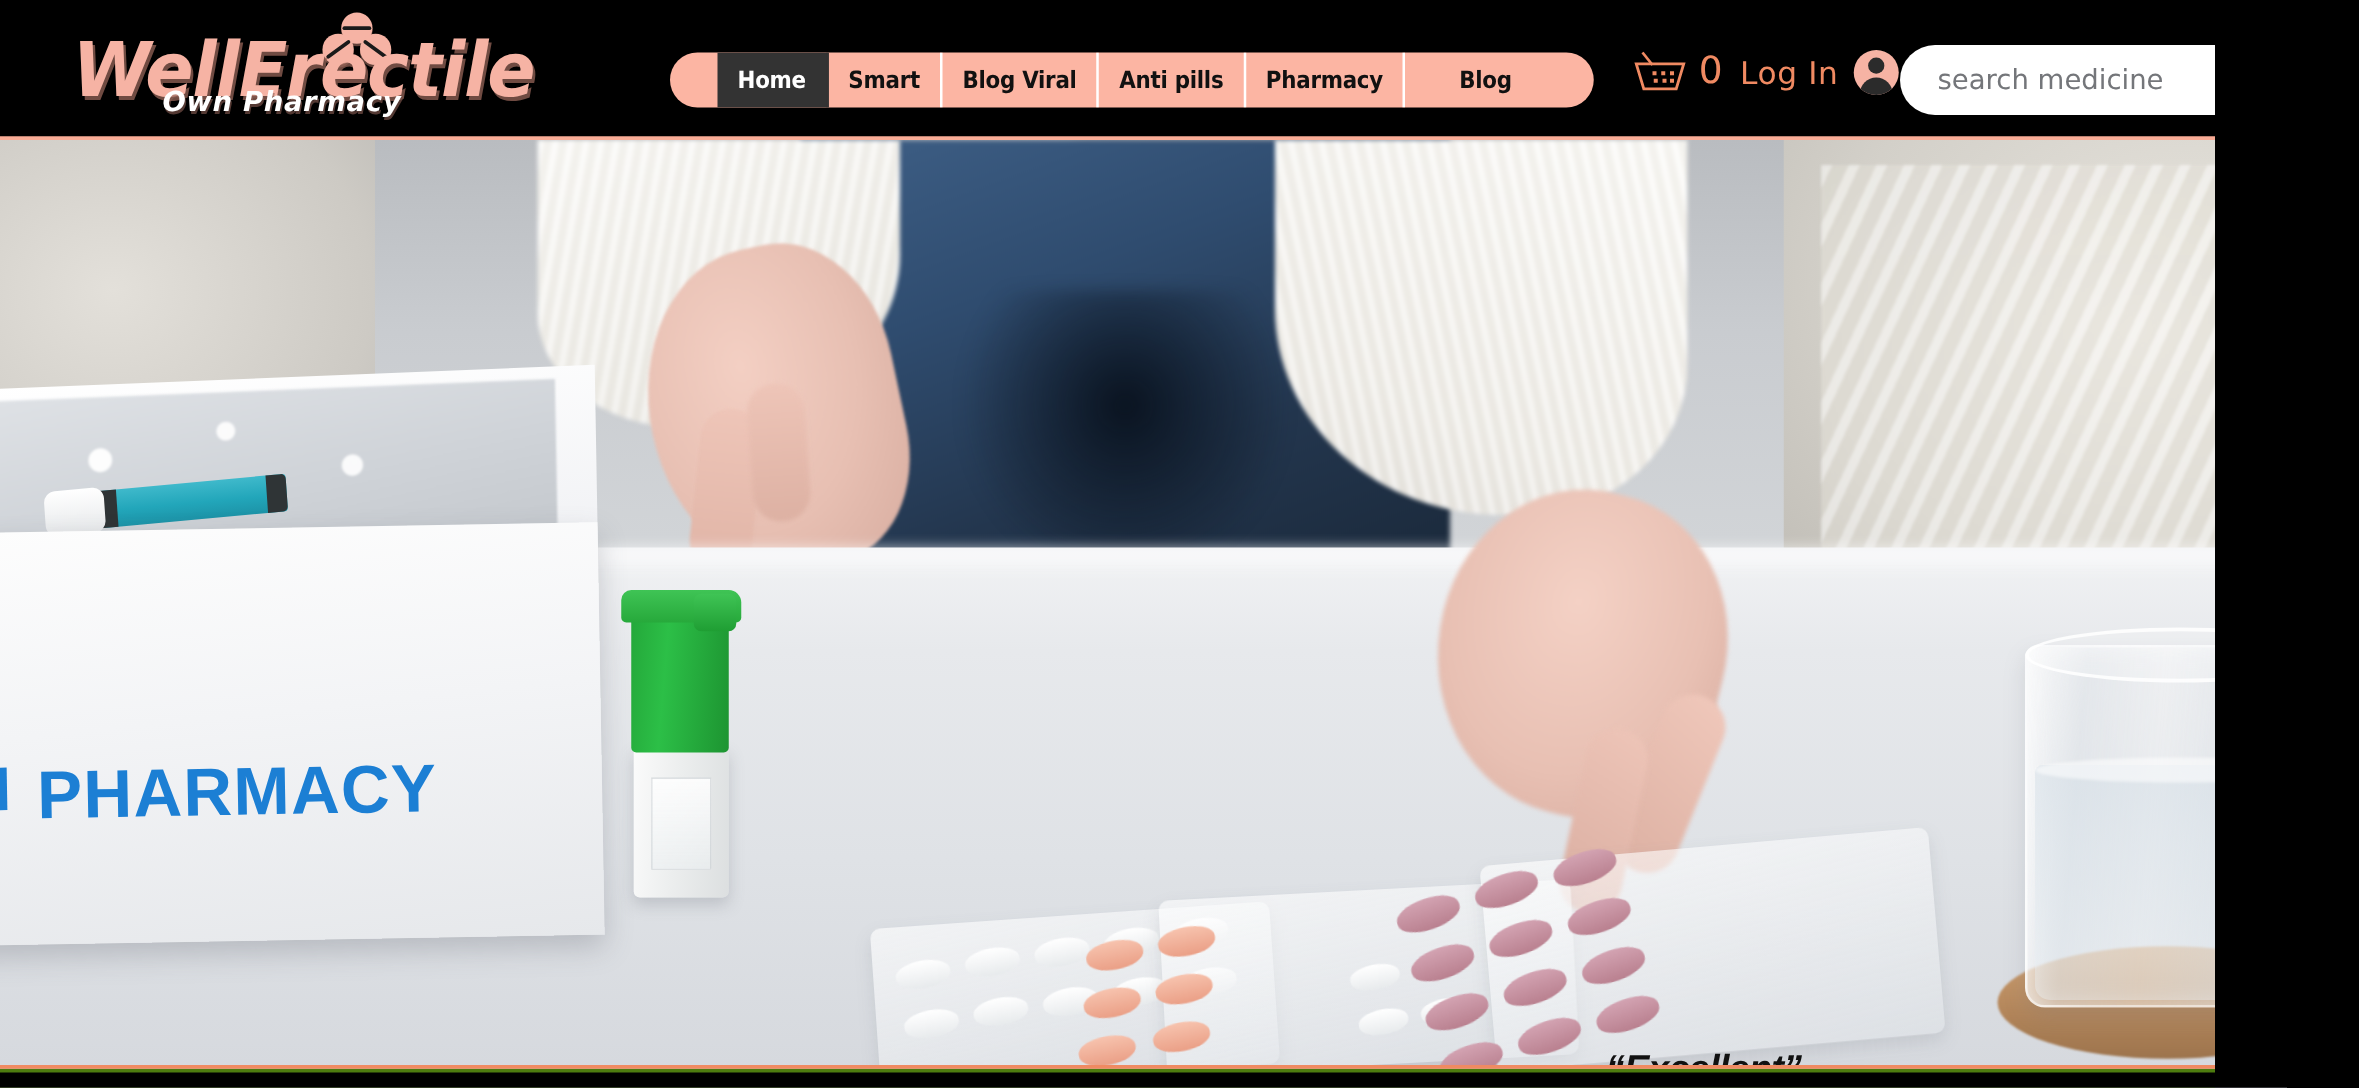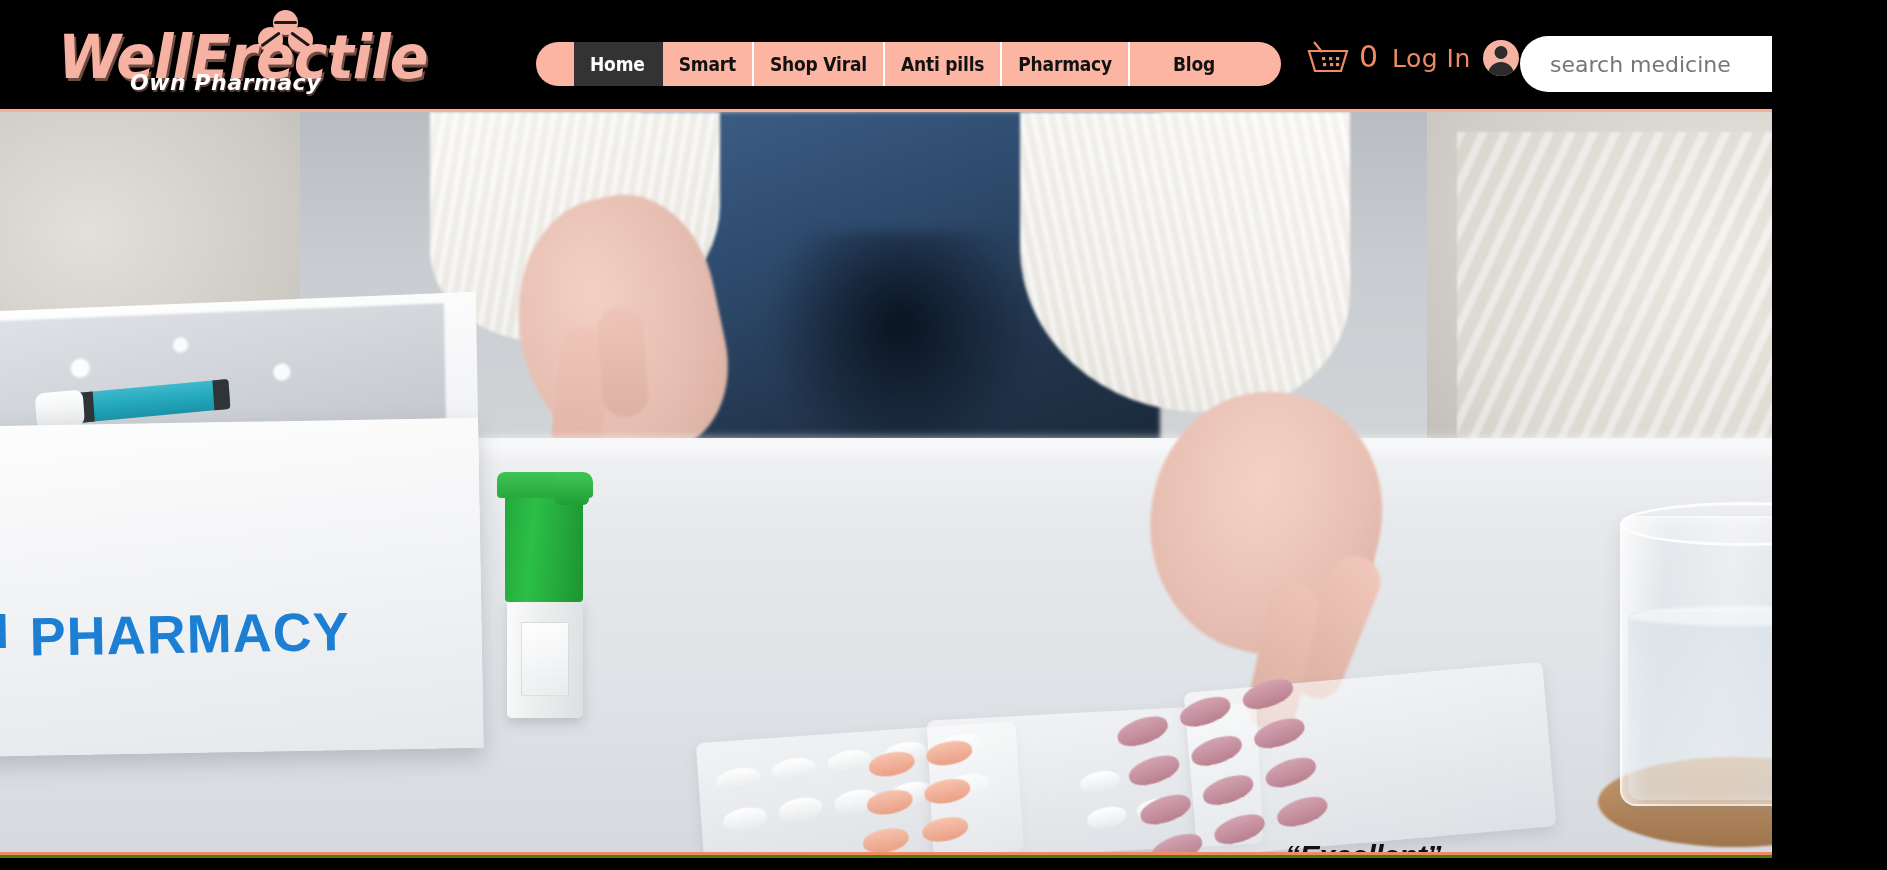--- a/index.html
+++ b/index.html
@@ -436,21 +436,21 @@
         <div class="lf-split lf-s2"></div>
         <div class="lf-split lf-s3"></div>
       </div>
       <div id="logo-main">WellErectile</div>
       <div id="logo-sub">Own Pharmacy</div>
     </div>
 
     <nav id="nav">
       <div class="nav-item active">Home</div>
       <div class="nav-item">Smart</div>
-      <div class="nav-item">Shop Viral</div>
+      <div class="nav-item">Blog Viral</div>
       <div class="nav-item">Anti pills</div>
       <div class="nav-item">Pharmacy</div>
       <div class="nav-item">Blog</div>
     </nav>
 
     <div id="cart-group">
       <span class="cart-icon">
         <svg width="46" height="34" viewBox="0 0 46 34">
           <path d="M4 11 L42 11 L36 31 L10 31 Z" fill="none" stroke="#f08a62" stroke-width="2.2"></path>
           <line x1="9" y1="2" x2="17" y2="12" stroke="#f08a62" stroke-width="2.2"></line>

